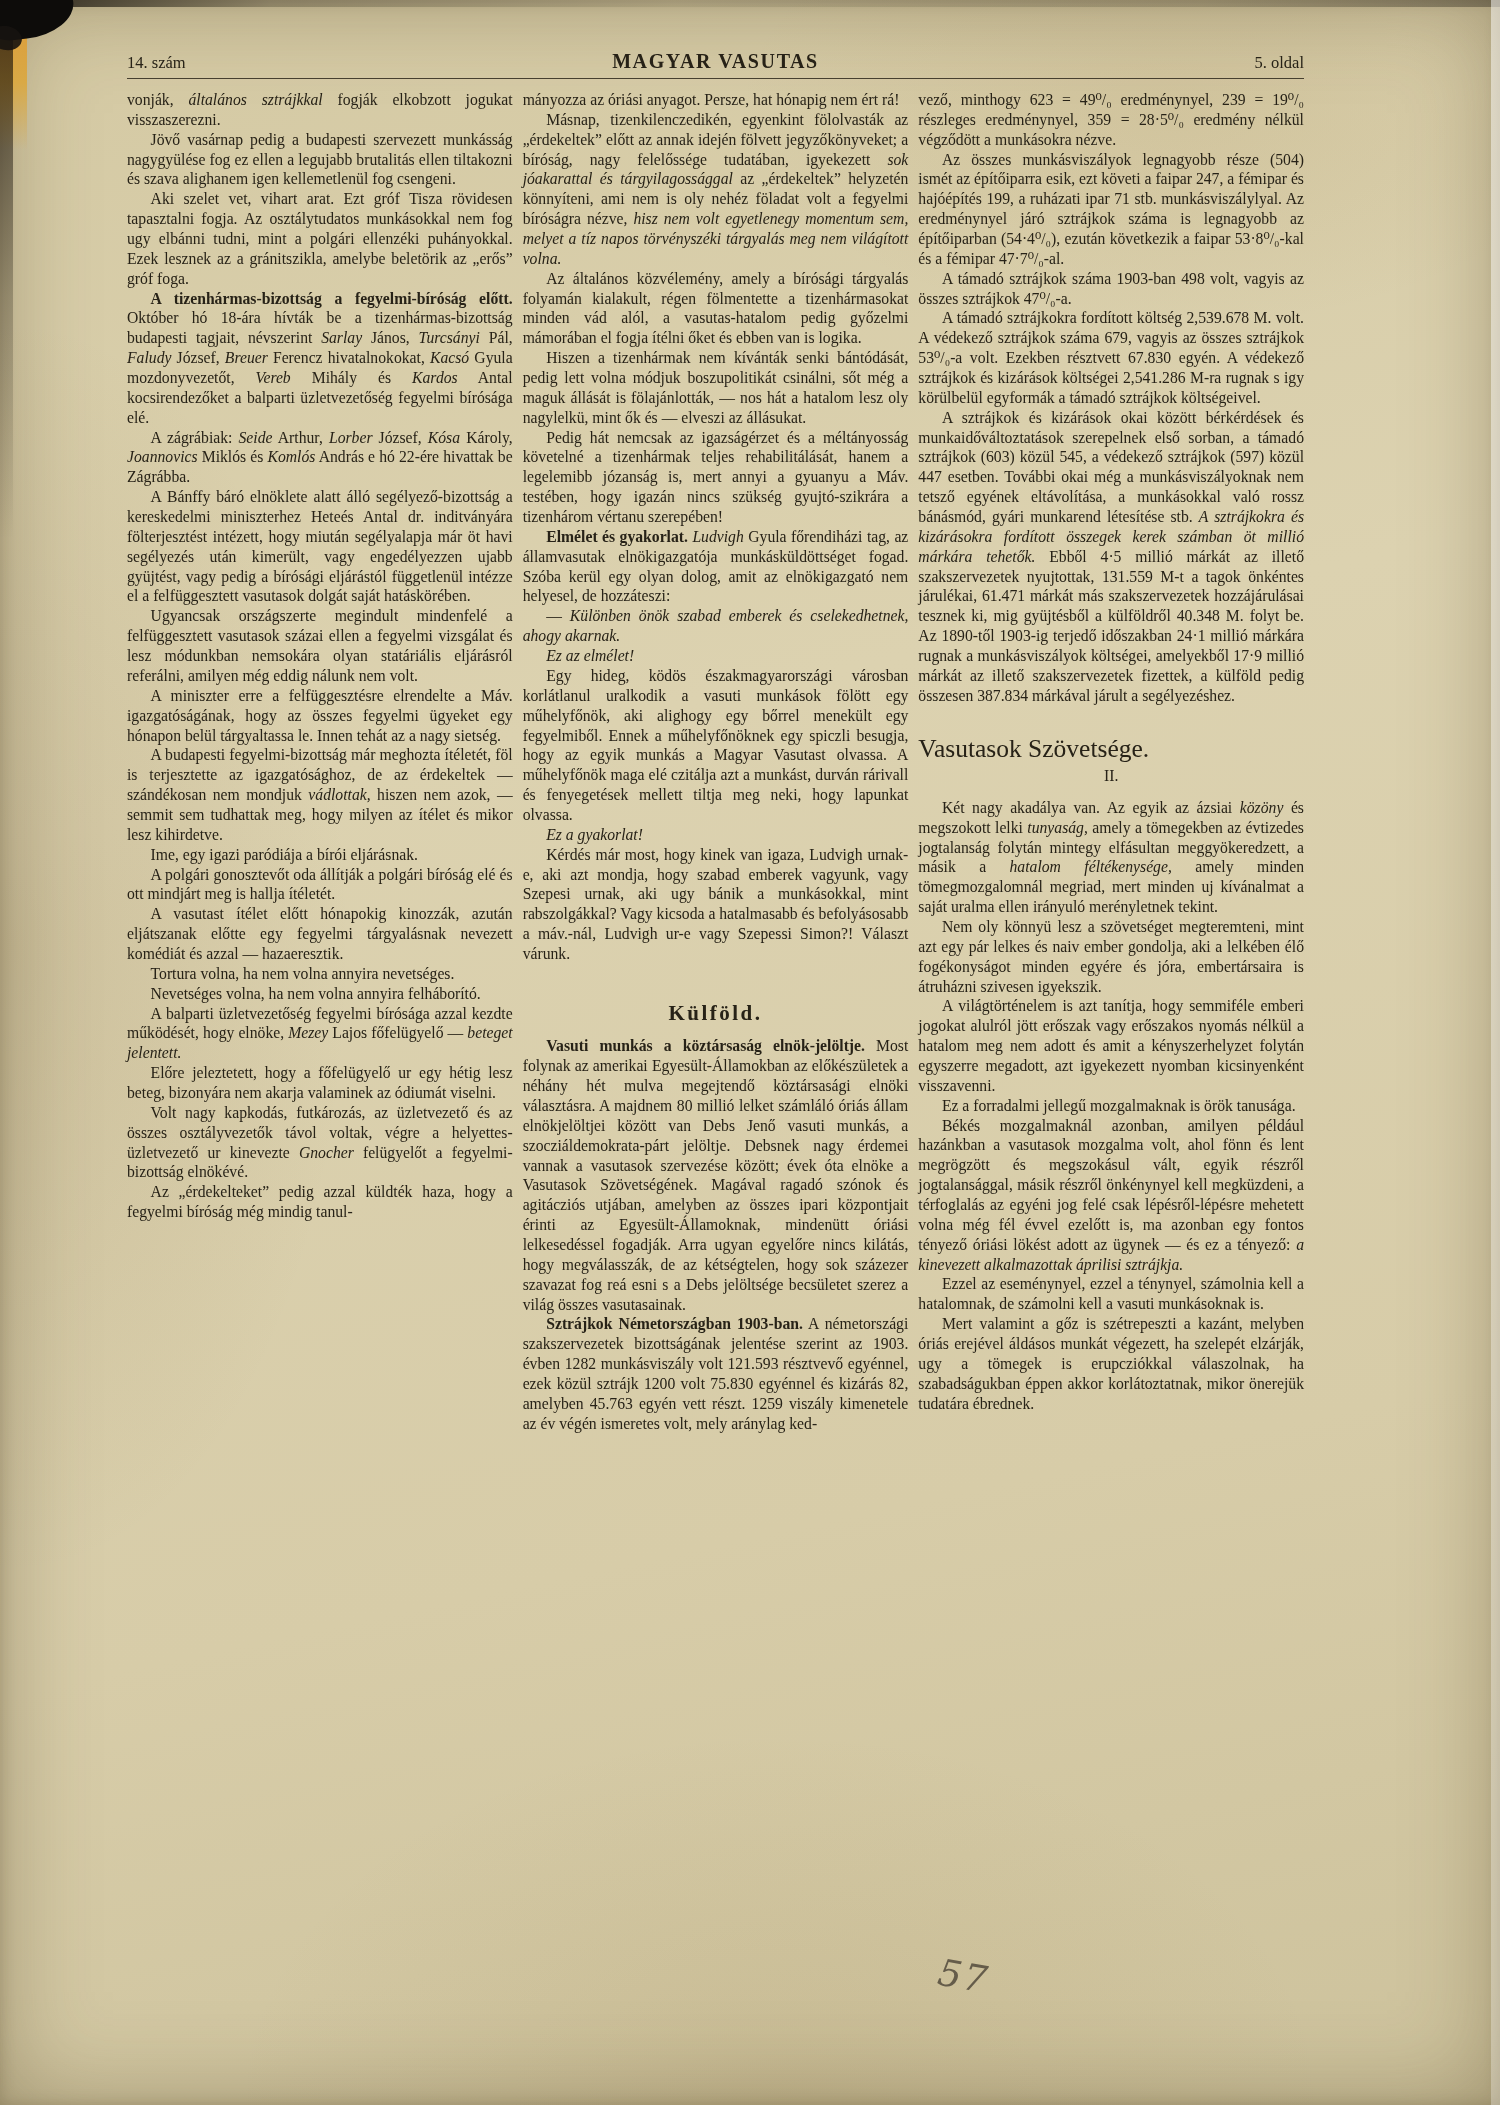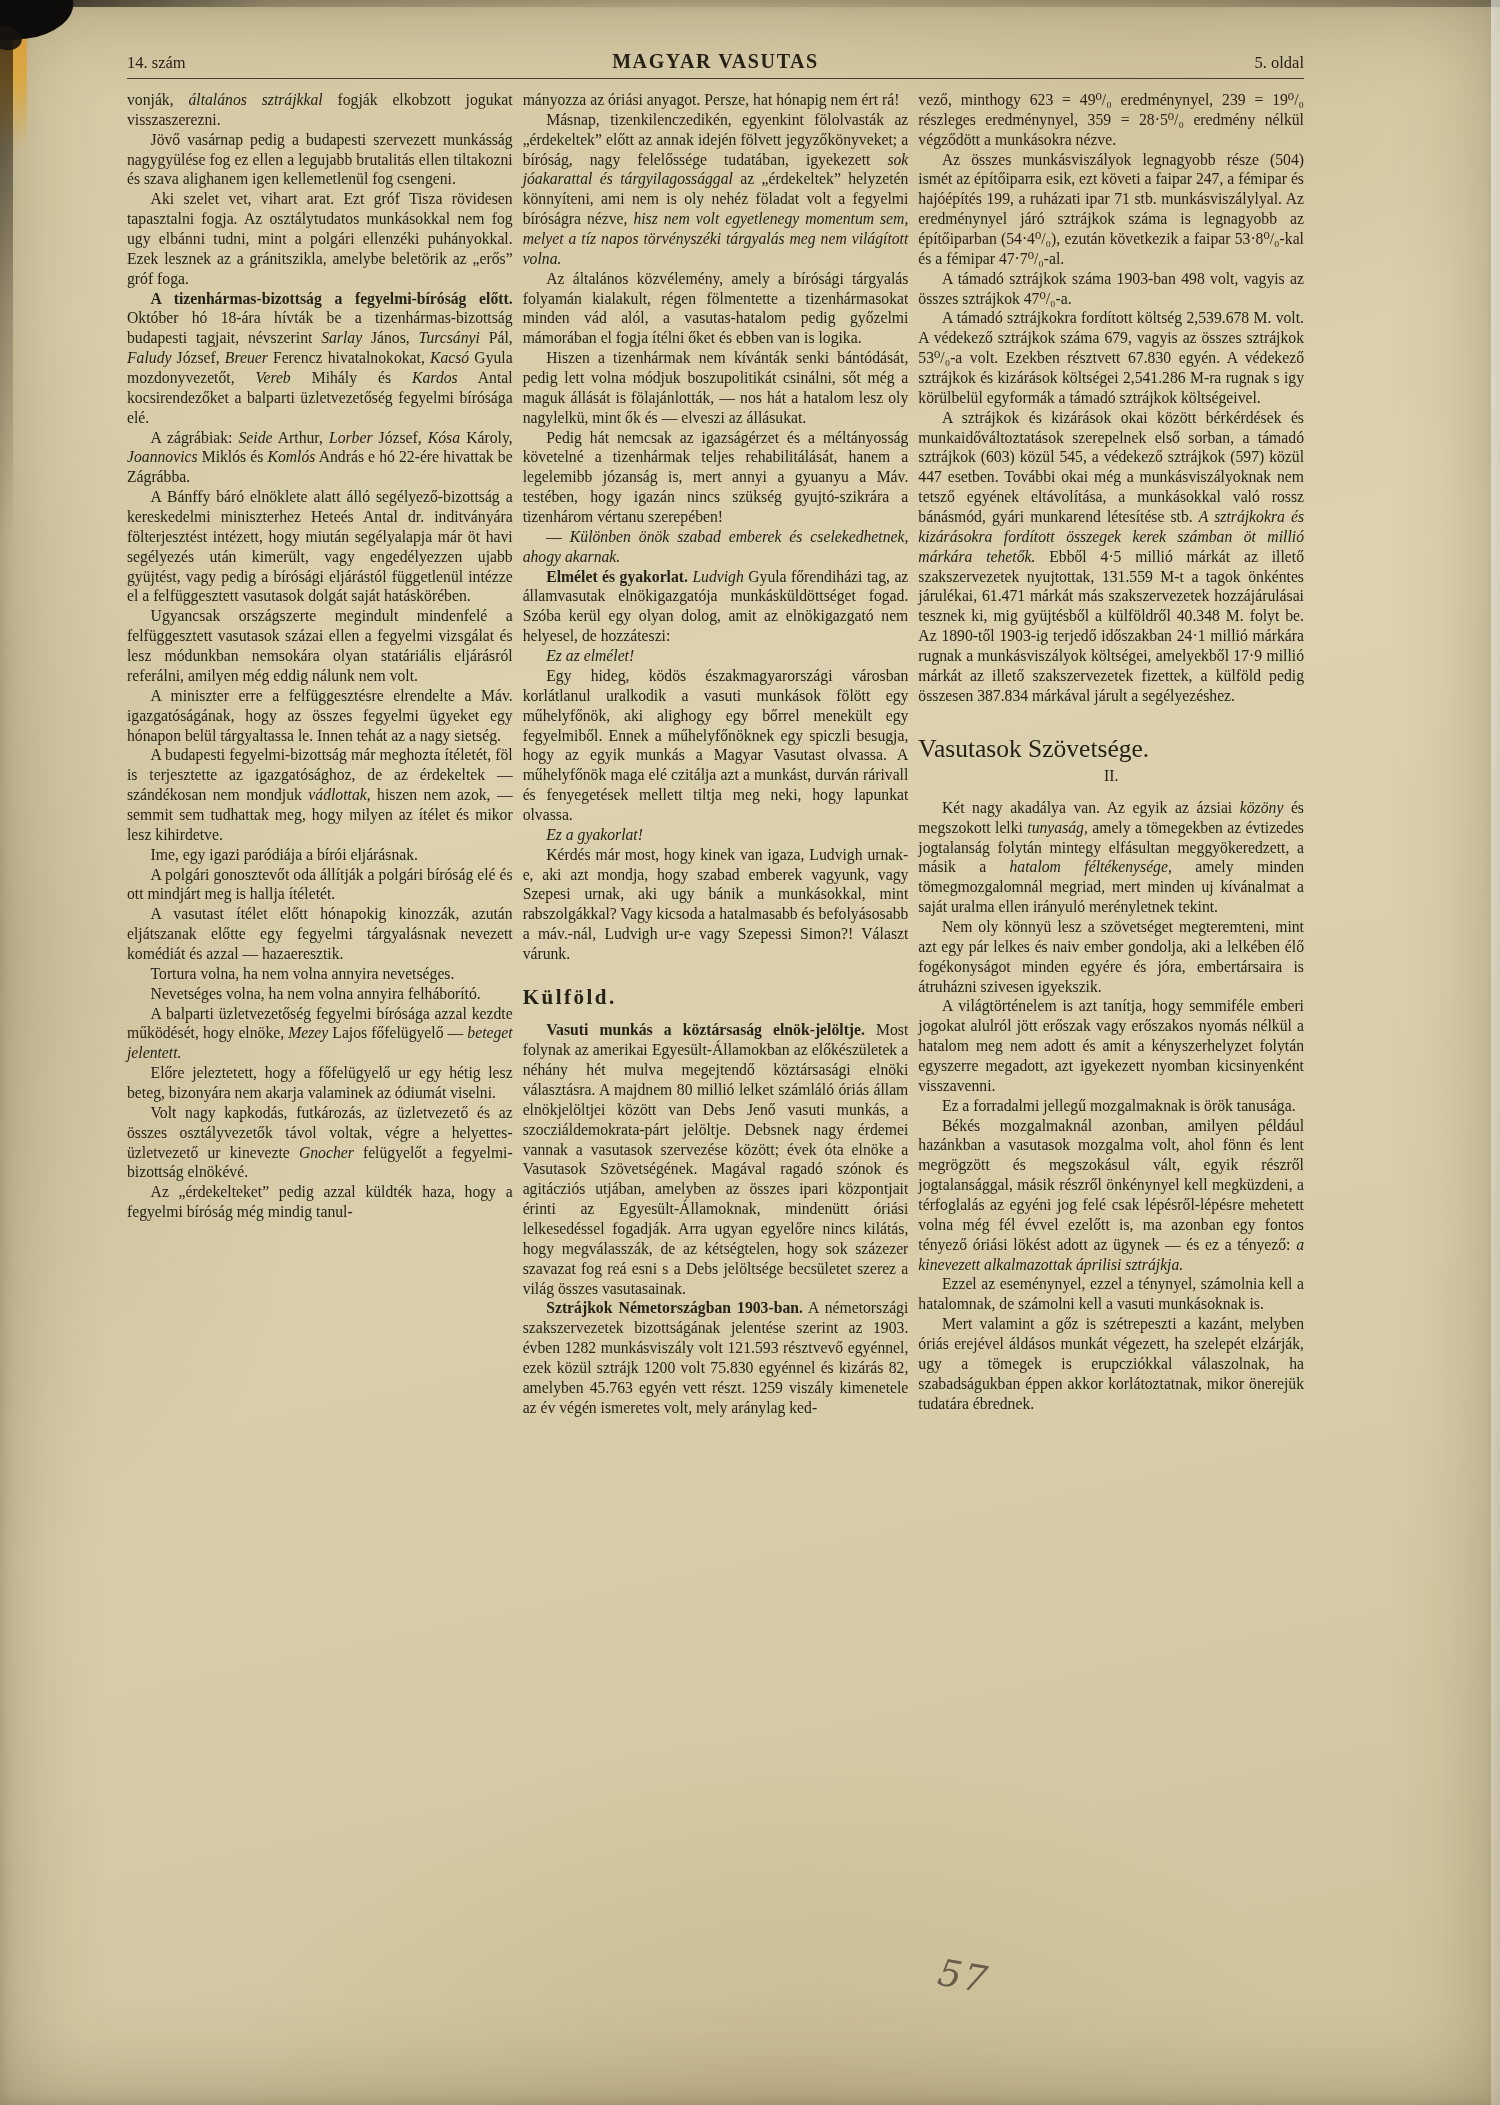--- a/index.html
+++ b/index.html
@@ -59,21 +59,21 @@
     grid-template-columns: repeat(3, 1fr);
     column-gap: 10px;
     font-size: 15.7px;
     line-height: 1.265;
     text-align: justify;
     hyphens: auto;
   }
 
   .para        { margin: 0; text-indent: 1.5em; }
   .para.first  { text-indent: 0; }
-  .sec-heading { margin: 20px 0 10px; text-align: left; text-indent: 0;
+  .sec-heading { margin: 36px 0 10px; text-align: center; text-indent: 0;
                  font-weight: bold; font-size: 21px; letter-spacing: 2.5px; }
   .main-heading{ margin: 28px 0 3px; text-indent: 0;
                  font-size: 25.5px; line-height: 1.15; }
   .center-line { margin: 0 0 12px; text-align: center; text-indent: 0; }
 
   .handwritten {
     position: absolute;
     left: 938px;
     top: 1955px;
     font-family: "DejaVu Serif", serif;
@@ -124,22 +124,22 @@
           <div class="para">Előre jeleztetett, hogy a főfelügyelő ur egy hétig lesz beteg, bizonyára nem akarja valaminek az ódiumát viselni.</div>
           <div class="para">Volt nagy kapkodás, futkározás, az üzletvezető és az összes osztályvezetők távol voltak, végre a helyettes-üzletvezető ur kinevezte <i>Gnocher</i> felügyelőt a fegyelmi-bizottság elnökévé.</div>
           <div class="para">Az „érdekelteket” pedig azzal küldték haza, hogy a fegyelmi bíróság még mindig tanul-</div>
         </section>
       <section class="col" id="col-1">
           <div class="para first">mányozza az óriási anyagot. Persze, hat hónapig nem ért rá!</div>
           <div class="para">Másnap, tizenkilenczedikén, egyenkint fölolvasták az „érdekeltek” előtt az annak idején fölvett jegyzőkönyveket; a bíróság, nagy felelőssége tudatában, igyekezett <i>sok jóakarattal és tárgyilagossággal</i> az „érdekeltek” helyzetén könnyíteni, ami nem is oly nehéz föladat volt a fegyelmi bíróságra nézve, <i>hisz nem volt egyetlenegy momentum sem, melyet a tíz napos törvényszéki tárgyalás meg nem világított volna.</i></div>
           <div class="para">Az általános közvélemény, amely a bírósági tárgyalás folyamán kialakult, régen fölmentette a tizenhármasokat minden vád alól, a vasutas-hatalom pedig győzelmi mámorában el fogja ítélni őket és ebben van is logika.</div>
           <div class="para">Hiszen a tizenhármak nem kívánták senki bántódását, pedig lett volna módjuk boszupolitikát csinálni, sőt még a maguk állását is fölajánlották, — nos hát a hatalom lesz oly nagylelkü, mint ők és — elveszi az állásukat.</div>
           <div class="para">Pedig hát nemcsak az igazságérzet és a méltányosság követelné a tizenhármak teljes rehabilitálását, hanem a legelemibb józanság is, mert annyi a gyuanyu a Máv. testében, hogy igazán nincs szükség gyujtó-szikrára a tizenhárom vértanu szerepében!</div>
+          <div class="para"><b>Elmélet és gyakorlat.</b> <i>Ludvigh</i> Gyula főrendiházi tag, az államvasutak elnökigazgatója munkásküldöttséget fogad. Szóba kerül egy olyan dolog, amit az elnökigazgató nem helyesel, de hozzáteszi:</div>
           <div class="para">— <i>Különben önök szabad emberek és cselekedhetnek, ahogy akarnak.</i></div>
-          <div class="para"><b>Elmélet és gyakorlat.</b> <i>Ludvigh</i> Gyula főrendiházi tag, az államvasutak elnökigazgatója munkásküldöttséget fogad. Szóba kerül egy olyan dolog, amit az elnökigazgató nem helyesel, de hozzáteszi:</div>
           <div class="para"><i>Ez az elmélet!</i></div>
           <div class="para">Egy hideg, ködös északmagyarországi városban korlátlanul uralkodik a vasuti munkások fölött egy műhelyfőnök, aki alighogy egy bőrrel menekült egy fegyelmiből. Ennek a műhelyfőnöknek egy spiczli besugja, hogy az egyik munkás a Magyar Vasutast olvassa. A műhelyfőnök maga elé czitálja azt a munkást, durván rárivall és fenyegetések mellett tiltja meg neki, hogy lapunkat olvassa.</div>
           <div class="para"><i>Ez a gyakorlat!</i></div>
           <div class="para">Kérdés már most, hogy kinek van igaza, Ludvigh urnak-e, aki azt mondja, hogy szabad emberek vagyunk, vagy Szepesi urnak, aki ugy bánik a munkásokkal, mint rabszolgákkal? Vagy kicsoda a hatalmasabb és befolyásosabb a máv.-nál, Ludvigh ur-e vagy Szepessi Simon?! Választ várunk.</div>
           <div class="sec-heading">Külföld.</div>
           <div class="para"><b>Vasuti munkás a köztársaság elnök-jelöltje.</b> Most folynak az amerikai Egyesült-Államokban az előkészületek a néhány hét mulva megejtendő köztársasági elnöki választásra. A majdnem 80 millió lelket számláló óriás állam elnökjelöltjei között van Debs Jenő vasuti munkás, a szocziáldemokrata-párt jelöltje. Debsnek nagy érdemei vannak a vasutasok szervezése között; évek óta elnöke a Vasutasok Szövetségének. Magával ragadó szónok és agitácziós utjában, amelyben az összes ipari központjait érinti az Egyesült-Államoknak, mindenütt óriási lelkesedéssel fogadják. Arra ugyan egyelőre nincs kilátás, hogy megválasszák, de az kétségtelen, hogy sok százezer szavazat fog reá esni s a Debs jelöltsége becsületet szerez a világ összes vasutasainak.</div>
           <div class="para"><b>Sztrájkok Németországban 1903-ban.</b> A németországi szakszervezetek bizottságának jelentése szerint az 1903. évben 1282 munkásviszály volt 121.593 résztvevő egyénnel, ezek közül sztrájk 1200 volt 75.830 egyénnel és kizárás 82, amelyben 45.763 egyén vett részt. 1259 viszály kimenetele az év végén ismeretes volt, mely aránylag ked-</div>
         </section>
       <section class="col" id="col-2">
           <div class="para first">vező, minthogy 623 = 49⁰/₀ eredménynyel, 239 = 19⁰/₀ részleges eredménynyel, 359 = 28·5⁰/₀ eredmény nélkül végződött a munkásokra nézve.</div>

